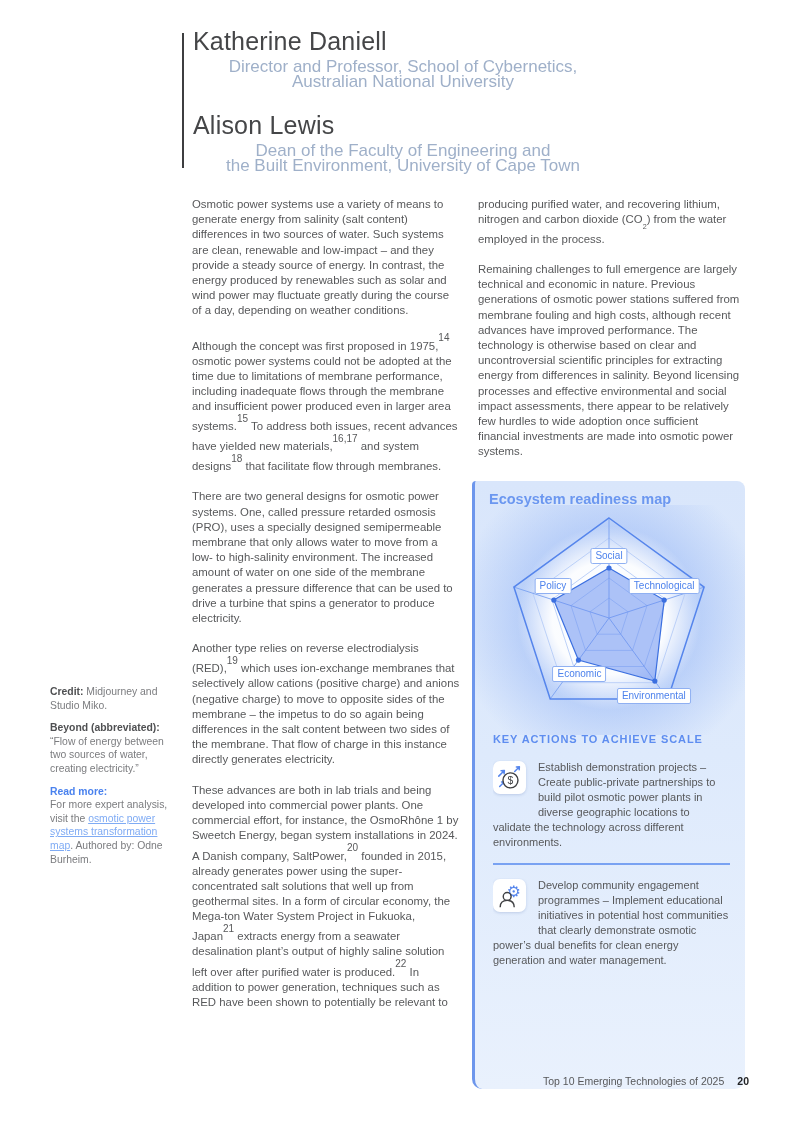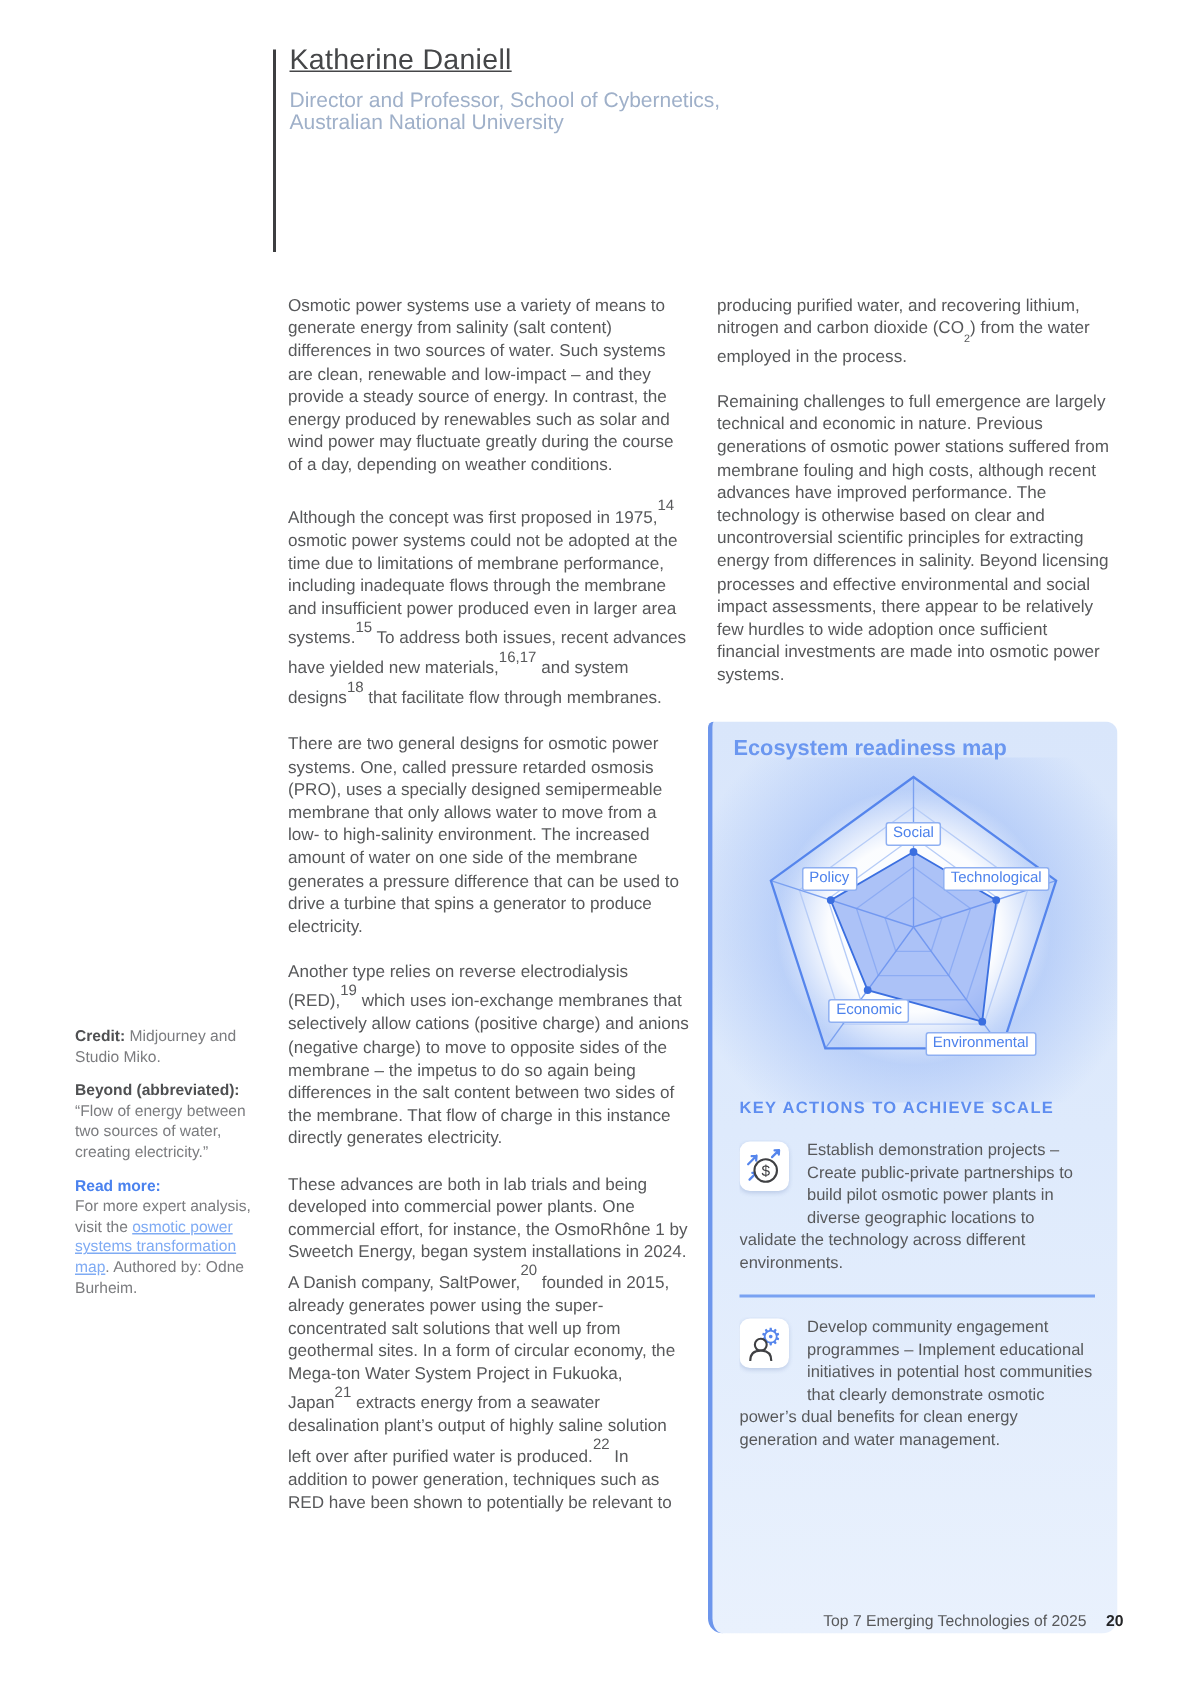--- a/index.html
+++ b/index.html
@@ -4,22 +4,22 @@
 <style>
   html,body{margin:0;padding:0;background:#ffffff;}
   .page{
     position:relative;width:793px;height:1121px;overflow:hidden;background:#ffffff;
     font-family:"Liberation Sans","DejaVu Sans",sans-serif;color:#57585a;
   }
   
   .author-rule{position:absolute;left:182px;top:33px;width:2px;height:135px;background:#3d3e40;}
   .authors{position:absolute;left:193px;top:26px;width:420px;}
   .author{margin-bottom:21px;}
-  .author-name{font-size:19px;line-height:30px;font-weight:400;color:#454648;letter-spacing:.2px;text-decoration:underline;}
-  .author-title{font-size:14px;line-height:15px;color:#9fb0c9;margin-top:3px;}
+  .author-name{font-size:25px;line-height:30px;font-weight:400;color:#454648;letter-spacing:.2px;}
+  .author-title{font-size:17px;line-height:15px;color:#9fb0c9;margin-top:3px;text-align:center;}
   
   .col{position:absolute;top:197px;font-size:11.4px;line-height:15.2px;color:#57585a;text-align:left;}
   .col-left{left:192px;width:268px;}
   .col-right{left:478px;width:264px;}
   .col p{margin:0 0 15px 0;}
   .col sup{font-size:10px;position:relative;top:-3.5px;}
   .col sub{font-size:7.2px;position:relative;top:2.5px;}
   
   .sidebar{position:absolute;left:50px;top:685px;width:130px;font-size:10.4px;line-height:13.6px;color:#7b7c7f;}
   .sidebar .block{margin-bottom:9px;}
@@ -64,20 +64,27 @@
 
 <div class="page">
 
   <div class="author-rule"></div>
   <div class="authors">
     <div class="author">
       <div class="author-name">Katherine Daniell</div>
       <div class="author-title">
         <span>Director and Professor, School of Cybernetics,</span><br>
         <span>Australian National University</span>
+      </div>
+    </div>
+    <div class="author">
+      <div class="author-name">Alison Lewis</div>
+      <div class="author-title">
+        <span>Dean of the Faculty of Engineering and</span><br>
+        <span>the Built Environment, University of Cape Town</span>
       </div>
     </div>
   </div>
 
   <div class="sidebar">
     <div class="block">
       <span class="side-label-dark">Credit:</span><span> Midjourney and Studio Miko.</span>
     </div>
     <div class="block">
       <span class="side-label-dark">Beyond (abbreviated):</span><br>
@@ -159,17 +166,17 @@
             <circle cx="13" cy="16.5" r="4.2" stroke="#3f4043" stroke-width="1.5" fill="#ffffff"></circle>
             <path d="M5.5 28 c0-5.2 3.3-7.3 7.5-7.3 s7.5 2.1 7.5 7.3" stroke="#3f4043" stroke-width="1.5" fill="#ffffff"></path>
           </svg>
         </span>
         <p>Develop community engagement programmes – Implement educational initiatives in potential host communities that clearly demonstrate osmotic power’s dual benefits for clean energy generation and water management.</p>
       </div>
     </div>
   </div>
 
   <div class="footer">
-    <span>Top 7 Emerging Technologies of 2025</span>
+    <span>Top 10 Emerging Technologies of 2025</span>
     <span class="pageno">20</span>
   </div>
 
 </div>
 
 </body></html>

